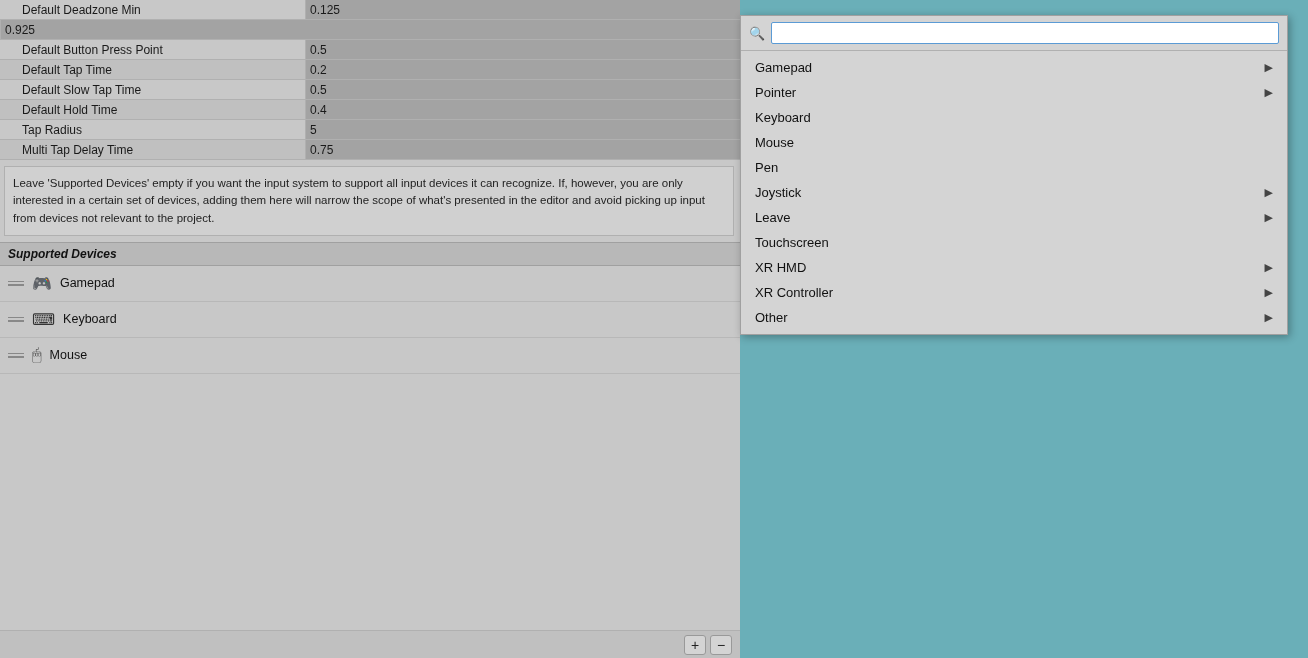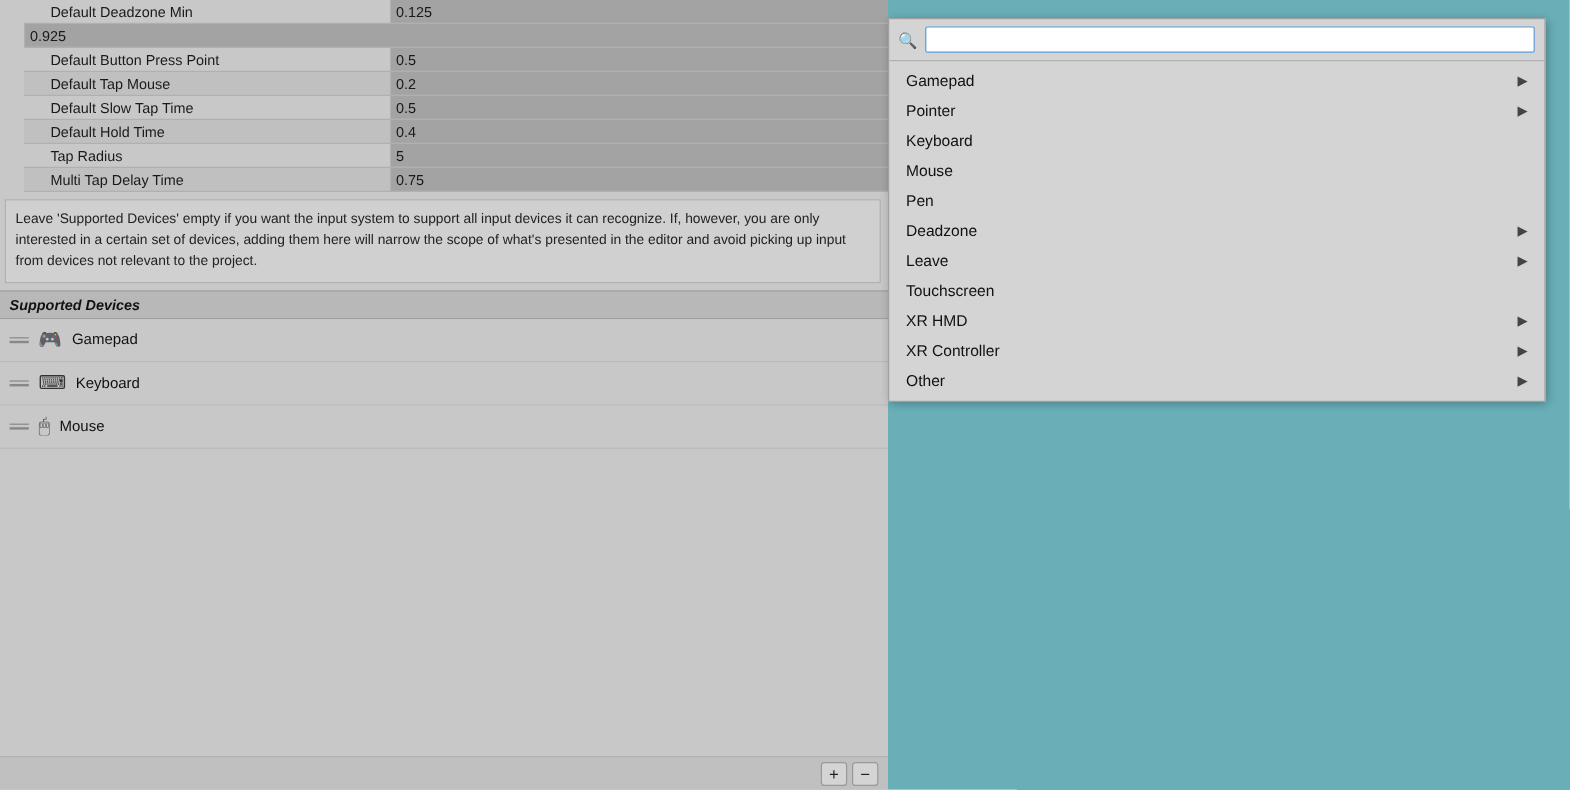--- a/index.html
+++ b/index.html
@@ -21,21 +21,20 @@
       width: 740px;
       height: 658px;
       background: #c8c8c8;
     }
 
     .settings-row {
       display: flex;
       align-items: center;
       height: 20px;
       border-bottom: 1px solid #b0b0b0;
-      margin-left: 20px;
     }
 
     .settings-row:nth-child(odd) {
       background: #c8c8c8;
     }
 
     .settings-row:nth-child(even) {
       background: #c0c0c0;
     }
 
@@ -222,21 +221,21 @@
       <input class="settings-value" value="0.125" style="">
     </div>
       <div class="settings-row">
       <input class="settings-value" value="0.925" style="">
     </div>
       <div class="settings-row">
       <span class="settings-label">Default Button Press Point</span>
       <input class="settings-value" value="0.5" style="">
     </div>
       <div class="settings-row">
-      <span class="settings-label">Default Tap Mouse</span>
+      <span class="settings-label">Default Tap Time</span>
       <input class="settings-value" value="0.2" style="">
     </div>
       <div class="settings-row">
       <span class="settings-label">Default Slow Tap Time</span>
       <input class="settings-value" value="0.5" style="">
     </div>
       <div class="settings-row">
       <span class="settings-label">Default Hold Time</span>
       <input class="settings-value" value="0.4" style="">
     </div>
@@ -313,21 +312,21 @@
     </div>
       <div class="dropdown-item">
       <span>Mouse</span>
 
     </div>
       <div class="dropdown-item">
       <span>Pen</span>
 
     </div>
       <div class="dropdown-item">
-      <span>Deadzone</span>
+      <span>Joystick</span>
       <span class="dropdown-arrow">▶</span>
     </div>
       <div class="dropdown-item">
       <span>Leave</span>
       <span class="dropdown-arrow">▶</span>
     </div>
       <div class="dropdown-item">
       <span>Touchscreen</span>
 
     </div>

